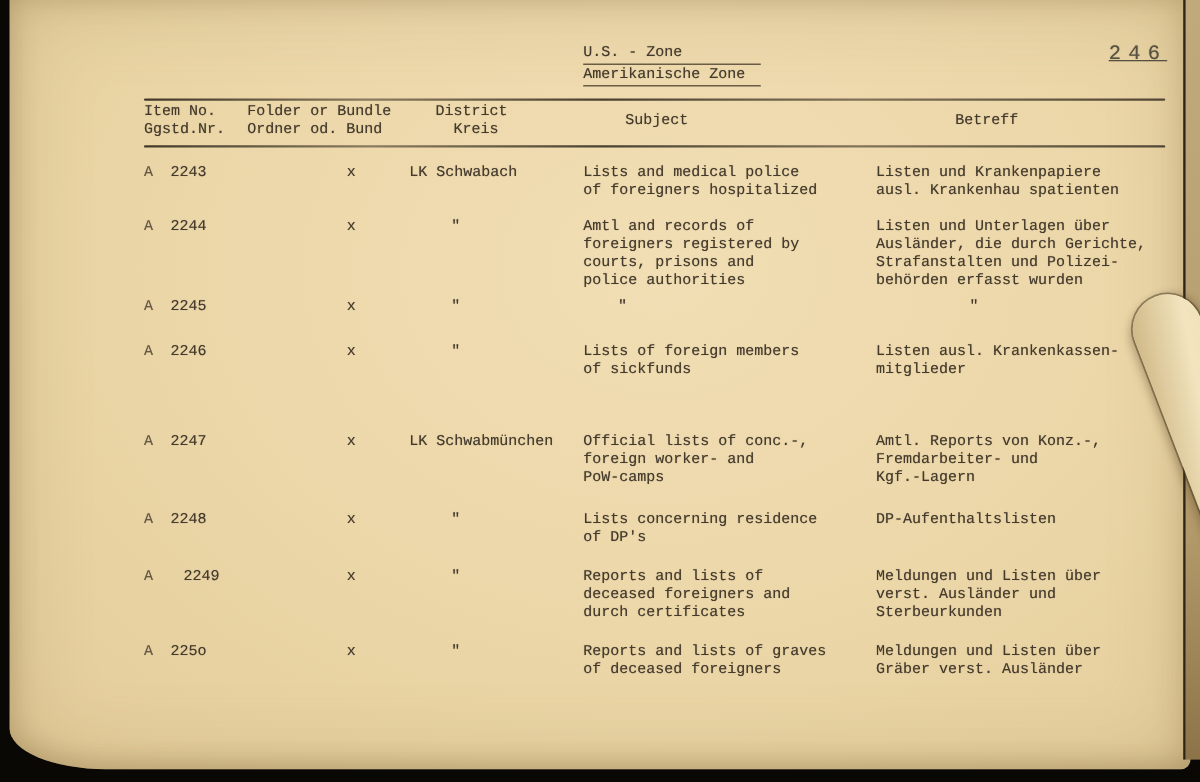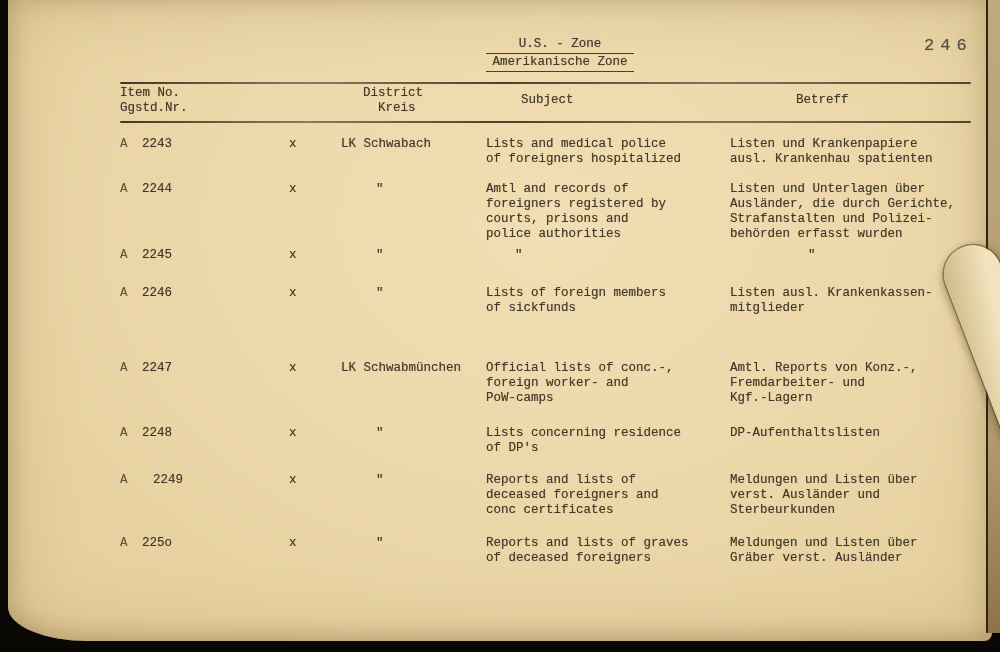--- a/index.html
+++ b/index.html
@@ -17,27 +17,28 @@
     box-shadow:inset 0 0 70px rgba(125,98,55,.22), inset -10px 0 22px rgba(120,92,50,.18), inset 6px -6px 18px rgba(110,85,45,.18);
     border-bottom-left-radius:80px 34px;
     border-bottom-right-radius:8px;
   }
   .ink{
     color:#443a2c;
     text-shadow:0 0 .7px rgba(68,58,44,.55);
   }
   .title-block{
     position:absolute;left:478px;top:37px;width:148px;
-    font-size:12.5px;line-height:15px;text-align:center;
+    font-size:12.5px;line-height:15px;
   }
   .title-line{display:block;border-bottom:1.6px solid #4a3e2d;padding-bottom:1px;margin-bottom:1px;white-space:pre;}
   .page-number{
     position:absolute;left:916px;top:36px;
     font-size:17px;letter-spacing:6px;color:#55503f;
     text-shadow:0 0 1px rgba(85,80,63,.5);
+    text-decoration:underline;
   }
   .rule{
     position:absolute;left:112px;width:851px;height:2px;
     background:linear-gradient(90deg, rgba(56,47,33,.95), rgba(56,47,33,.55) 22%, rgba(56,47,33,.9) 45%, rgba(56,47,33,.6) 70%, rgba(56,47,33,.85));
     border-radius:1px;
   }
   .hdr,.cell{
     position:absolute;
     font-size:12.5px;line-height:15px;
     white-space:pre;
@@ -73,20 +74,22 @@
     <span class="title-line">Amerikanische Zone</span>
   </div>
 
   <div class="page-number">246</div>
 
   <div class="rule" style="top:82px"></div>
   <div class="rule" style="top:121px"></div>
 
   <div class="hdr ink" style="left:112px;top:86px">Item No.
 Ggstd.Nr.</div>
+  <div class="hdr ink" style="left:198px;top:86px">Folder or Bundle
+Ordner od. Bund</div>
   <div class="hdr ink" style="left:355px;top:86px">District
   Kreis</div>
   <div class="hdr ink" style="left:513px;top:93px">Subject</div>
   <div class="hdr ink" style="left:788px;top:93px">Betreff</div>
 
   <div class="row" style="top:137px">
     <span class="cell ink letter" style="left:112px">A</span>
     <span class="cell ink" style="left:134px">2243</span>
     <span class="cell ink" style="left:281px">x</span>
     <span class="cell ink" style="left:333px">LK Schwabach</span>
@@ -154,21 +157,21 @@
     <span class="cell ink" style="left:722px">DP-Aufenthaltslisten</span>
   </div>
 
   <div class="row" style="top:473px">
     <span class="cell ink letter" style="left:112px">A</span>
     <span class="cell ink" style="left:145px">2249</span>
     <span class="cell ink" style="left:281px">x</span>
     <span class="cell ink" style="left:368px">"</span>
     <span class="cell ink" style="left:478px">Reports and lists of
 deceased foreigners and
-conc certificates</span>
+durch certificates</span>
     <span class="cell ink" style="left:722px">Meldungen und Listen über
 verst. Ausländer und
 Sterbeurkunden</span>
   </div>
 
   <div class="row" style="top:536px">
     <span class="cell ink letter" style="left:112px">A</span>
     <span class="cell ink" style="left:134px">225o</span>
     <span class="cell ink" style="left:281px">x</span>
     <span class="cell ink" style="left:368px">"</span>

